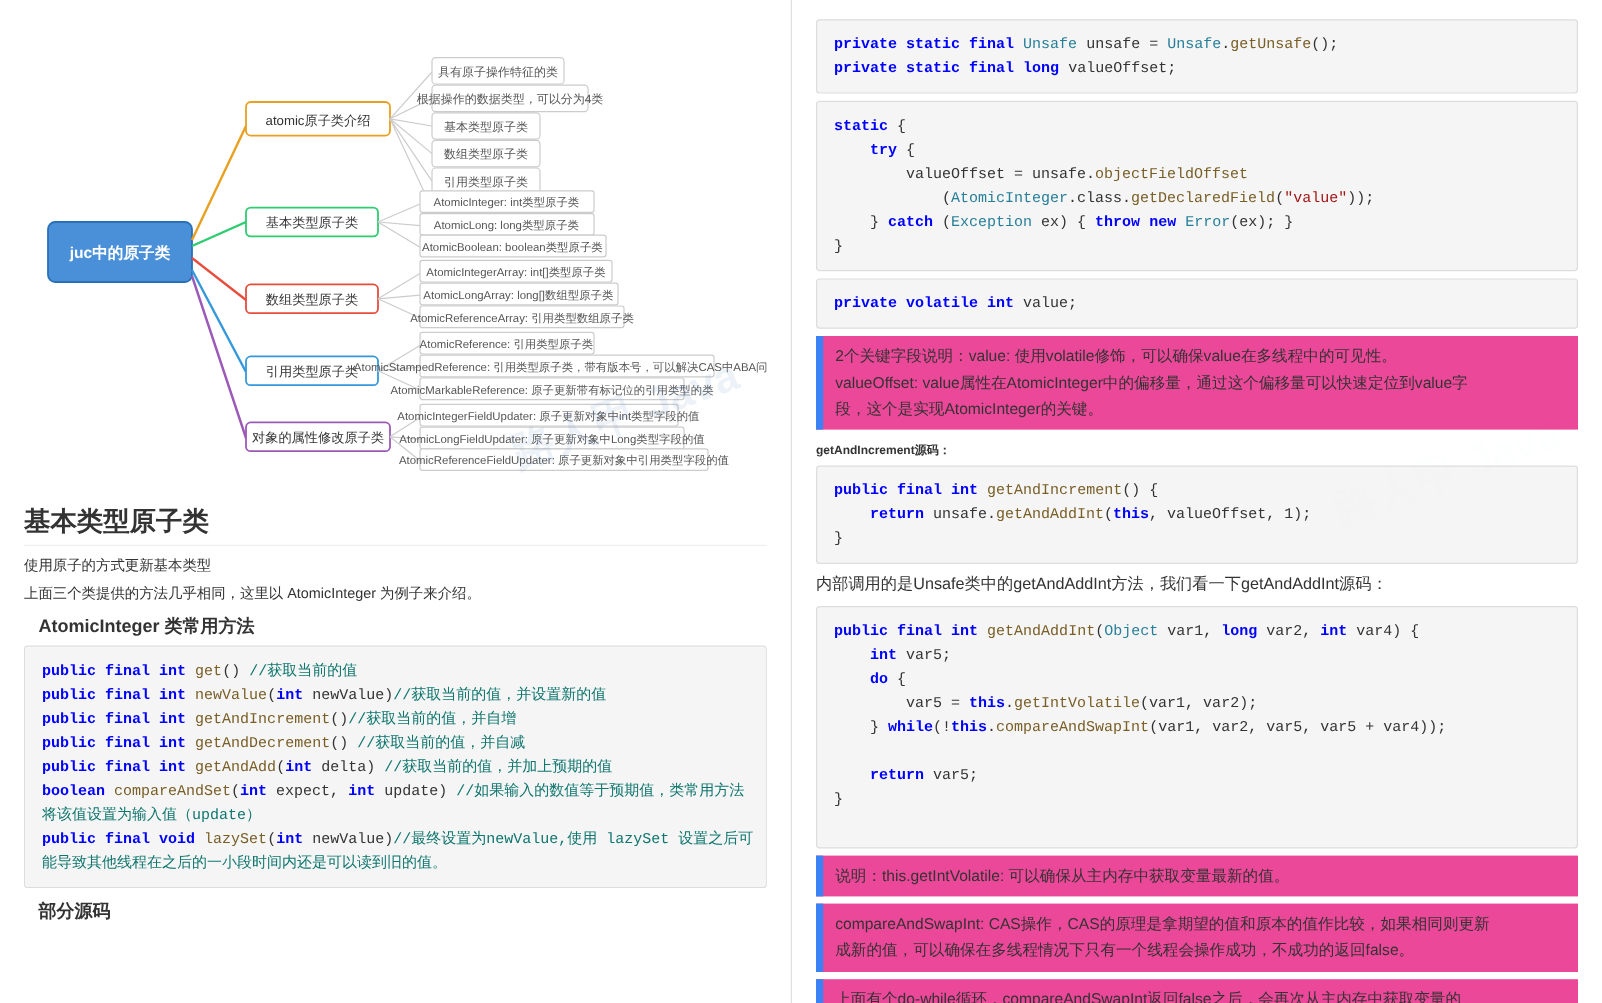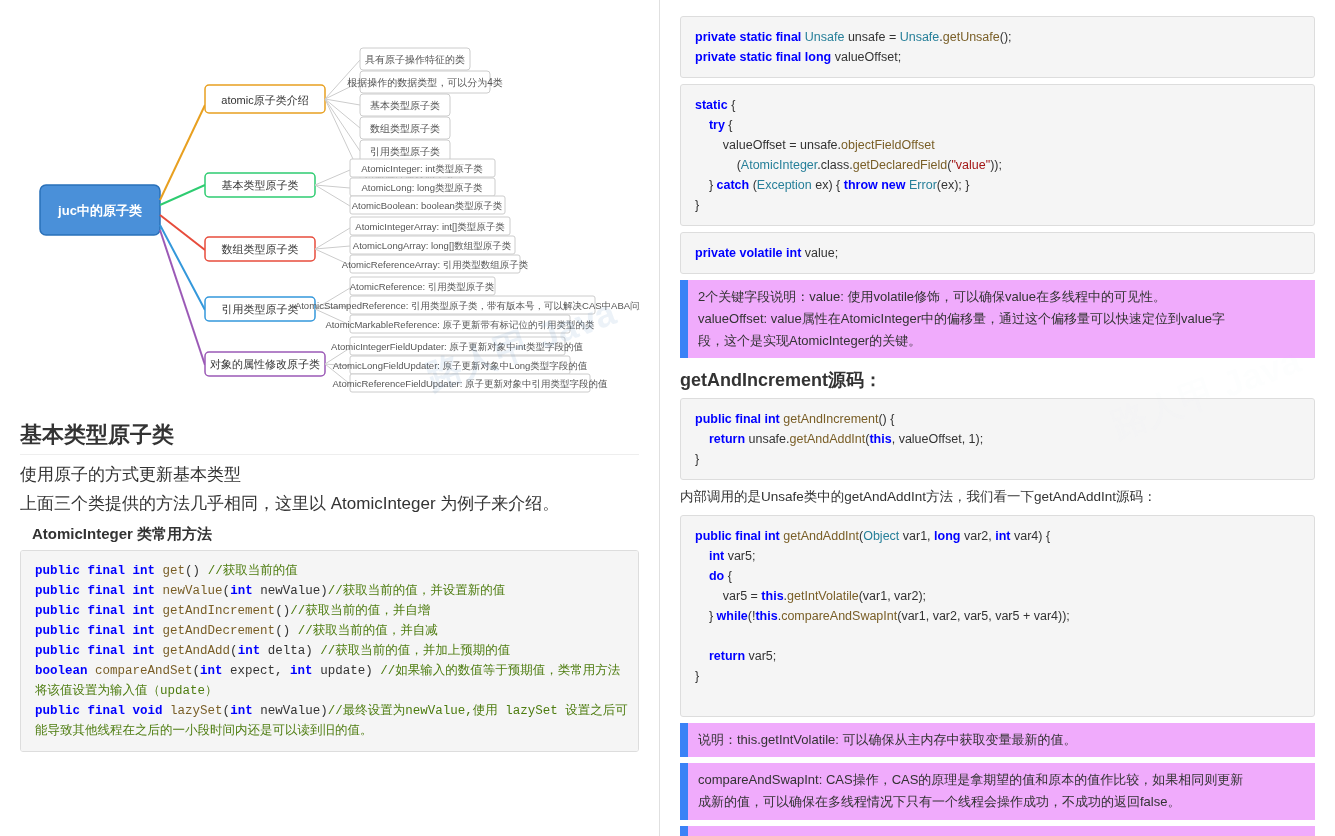--- a/index.html
+++ b/index.html
@@ -48,21 +48,21 @@
       padding-bottom: 4px;
     }
     .bullet-list {
       margin: 4px 0 8px 20px;
     }
     .bullet-list li {
       margin: 2px 0;
       font-size: 14px;
     }
     .intro-text {
-      font-size: 17px;
+      font-size: 12px;
       margin: 6px 0;
     }
     .bold-title {
       font-weight: bold;
       font-size: 15px;
       margin: 10px 0 6px 12px;
     }
 
     
     .code-block {
@@ -72,52 +72,52 @@
       padding: 10px 14px;
       font-family: "Consolas", "Courier New", monospace;
       font-size: 12.5px;
       line-height: 1.6;
       white-space: pre;
       overflow-x: auto;
       margin: 6px 0;
       color: #333;
     }
     .kw { color: #0000ff; font-weight: bold; }
-    .cm { color: #4d7c0f; }
+    .cm { color: #0f766e; }
     .mt { color: #795E26; }
     .tp { color: #267F99; }
     .str { color: #A31515; }
 
     
     .rp-code {
       background: #f5f5f5;
       border: 1px solid #ddd;
       border-radius: 3px;
       padding: 10px 14px;
-      font-family: Liberation Sans, sans-serif;
+      font-family: Liberation Mono, monospace;
       font-size: 12.5px;
       line-height: 1.6;
       white-space: pre;
       margin: 6px 0;
       color: #333;
       overflow-x: auto;
     }
     .rp-text {
       font-size: 13.5px;
       line-height: 1.7;
       margin: 6px 0;
     }
     .rp-bold {
       font-weight: bold;
-      font-size: 18px;
+      font-size: 10px;
       margin: 10px 0 4px 0;
     }
     .rp-note {
-      background: #f0abfc;
-      border-left: 8px solid #3b82f6;
+      background: #ec4899;
+      border-left: 6px solid #3b82f6;
       padding: 6px 10px;
       margin: 6px 0;
       font-size: 13px;
       line-height: 1.7;
     }
 
     
     .watermark {
       position: absolute;
       font-size: 48px;
@@ -231,20 +231,21 @@
   <div class="code-block"><span class="kw">public</span> <span class="kw">final</span> <span class="kw">int</span> <span class="mt">get</span>() <span class="cm">//获取当前的值</span>
 <span class="kw">public</span> <span class="kw">final</span> <span class="kw">int</span> <span class="mt">newValue</span>(<span class="kw">int</span> newValue)<span class="cm">//获取当前的值，并设置新的值</span>
 <span class="kw">public</span> <span class="kw">final</span> <span class="kw">int</span> <span class="mt">getAndIncrement</span>()<span class="cm">//获取当前的值，并自增</span>
 <span class="kw">public</span> <span class="kw">final</span> <span class="kw">int</span> <span class="mt">getAndDecrement</span>() <span class="cm">//获取当前的值，并自减</span>
 <span class="kw">public</span> <span class="kw">final</span> <span class="kw">int</span> <span class="mt">getAndAdd</span>(<span class="kw">int</span> delta) <span class="cm">//获取当前的值，并加上预期的值</span>
 <span class="kw">boolean</span> <span class="mt">compareAndSet</span>(<span class="kw">int</span> expect, <span class="kw">int</span> update) <span class="cm">//如果输入的数值等于预期值，类常用方法</span>
 <span class="cm">将该值设置为输入值（update）</span>
 <span class="kw">public</span> <span class="kw">final</span> <span class="kw">void</span> <span class="mt">lazySet</span>(<span class="kw">int</span> newValue)<span class="cm">//最终设置为newValue,使用 lazySet 设置之后可</span>
 <span class="cm">能导致其他线程在之后的一小段时间内还是可以读到旧的值。</span></div>
 
+  <p class="bold-title">部分源码</p>
 </div>
 
 <div class="right-panel">
   <div class="rp-code"><span class="kw">private</span> <span class="kw">static</span> <span class="kw">final</span> <span class="tp">Unsafe</span> unsafe = <span class="tp">Unsafe</span>.<span class="mt">getUnsafe</span>();
 <span class="kw">private</span> <span class="kw">static</span> <span class="kw">final</span> <span class="kw">long</span> valueOffset;</div>
 
   <div class="rp-code"><span class="kw">static</span> {
     <span class="kw">try</span> {
         valueOffset = unsafe.<span class="mt">objectFieldOffset</span>
             (<span class="tp">AtomicInteger</span>.class.<span class="mt">getDeclaredField</span>(<span class="str">"value"</span>));

